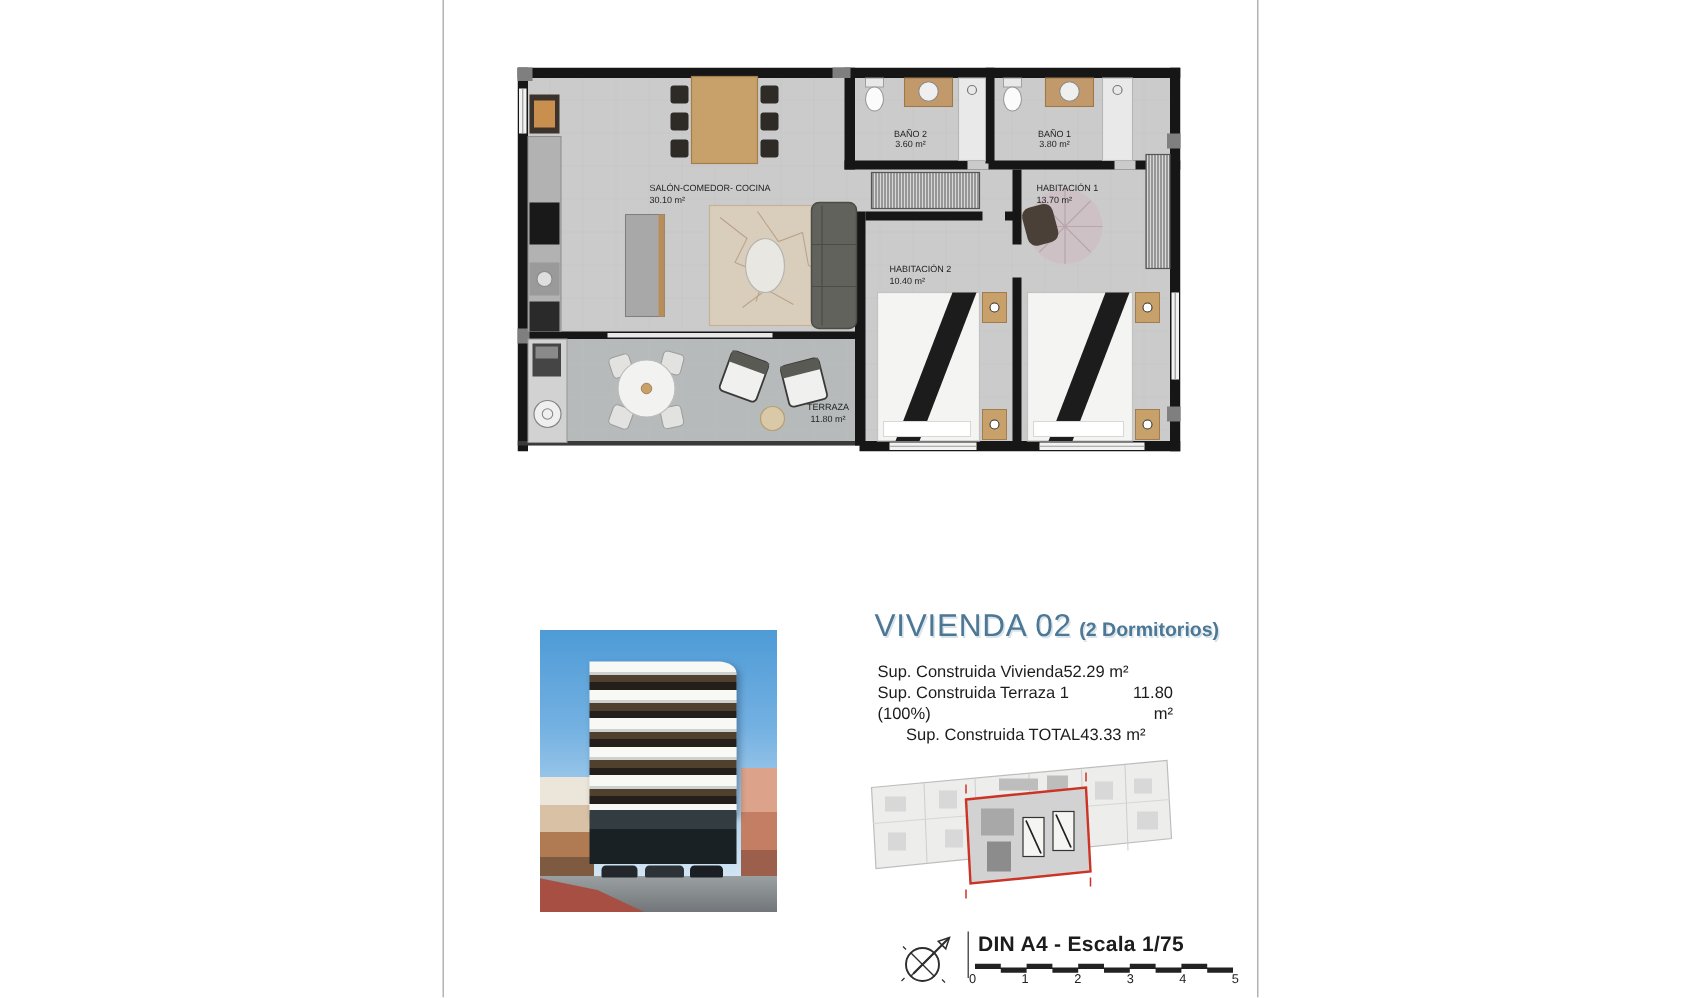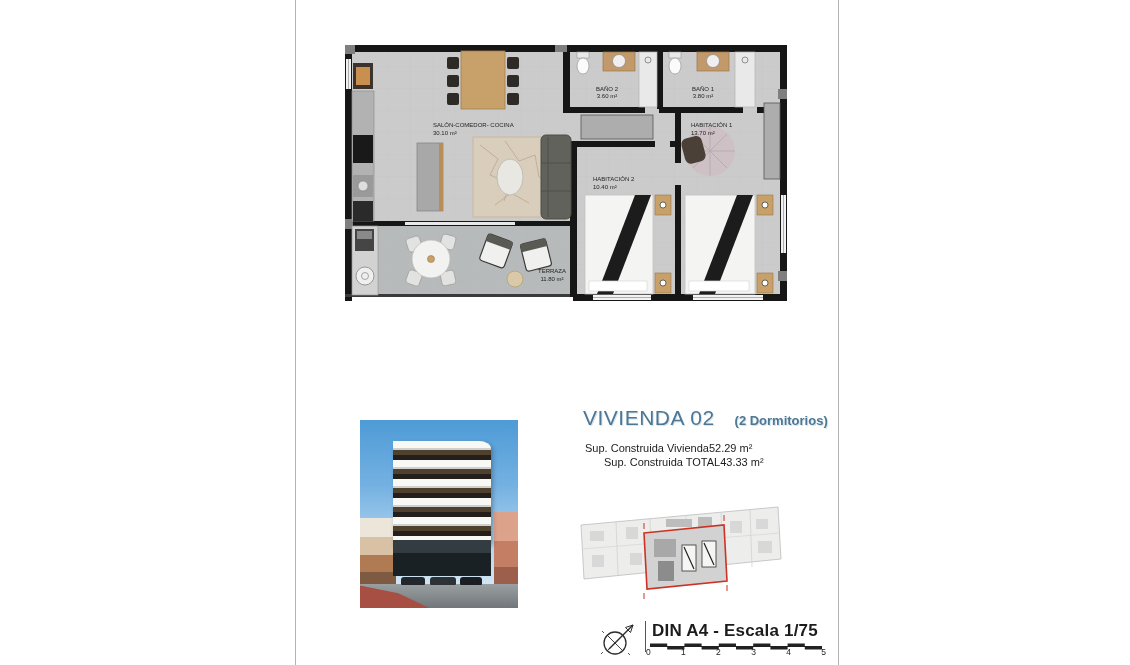--- a/index.html
+++ b/index.html
@@ -34,33 +34,33 @@
     clip-path:polygon(0 0,55% 35%,100% 100%,0 100%);}
   .photo .car{position:absolute;bottom:12%;height:8px;background:#23272b;border-radius:3px 3px 1px 1px;}
   .photo .car.c1{left:26%;width:15%;}
   .photo .car.c2{left:44%;width:17%;background:#2d3237;}
   .photo .car.c3{left:63%;width:14%;background:#1b1f23;}
 
   
   .unit-title{position:absolute;left:583px;top:406px;color:#4c7795;
     text-shadow:1px 1px 0 #d9e3ea;white-space:nowrap;}
   .unit-title .big{font-size:21px;font-weight:normal;letter-spacing:.5px;}
-  .unit-title .small{font-size:13px;font-weight:bold;margin-left:20px;}
+  .unit-title .small{font-size:13px;font-weight:bold;margin-left:5px;}
   .specs{position:absolute;left:585px;top:441px;width:197px;font-size:11px;line-height:14px;}
   .spec-row{display:flex;justify-content:flex-start;}
   .spec-row .val{text-align:right;}
   .spec-row.total{font-weight:normal;margin-left:19px;}
 
   
   .keyplan{position:absolute;left:578px;top:497px;width:206px;height:108px;}
 
   
   .compass{position:absolute;left:597px;top:619px;width:44px;height:40px;}
   .footer-divider{position:absolute;left:645px;top:621px;width:1px;height:31px;background:#555;}
-  .scale-label{position:absolute;left:652px;top:621px;font-size:17px;font-weight:bold;letter-spacing:.2px;}
+  .scale-label{position:absolute;left:652px;top:621px;font-size:14px;font-weight:bold;letter-spacing:.2px;}
   .scale-bar{position:absolute;left:650px;top:637px;}
   .scale-numbers{position:absolute;left:646px;top:647px;width:180px;display:flex;justify-content:space-between;font-size:8.5px;color:#222;}
 </style>
 </head>
 <body>
 
 <div class="page-edge edge-left"></div>
 <div class="page-edge edge-right"></div>
 
 <div class="plan-wrap">
@@ -253,20 +253,24 @@
 
 <div class="unit-title">
   <span class="big">VIVIENDA 02</span><span class="small">(2 Dormitorios)</span>
 </div>
 
 <div class="specs">
   <div class="spec-row">
     <span class="lbl">Sup. Construida Vivienda</span>
     <span class="val">52.29 m²</span>
   </div>
+  <div class="spec-row">
+    <span class="lbl">Sup. Construida Terraza 1 (100%)</span>
+    <span class="val">11.80 m²</span>
+  </div>
   <div class="spec-row total">
     <span class="lbl">Sup. Construida TOTAL</span>
     <span class="val">43.33 m²</span>
   </div>
 </div>
 
 <div class="keyplan">
 <svg width="206" height="108" viewBox="0 0 206 108">
   <polygon points="3,28 200,10 203,62 6,82" fill="#ededec" stroke="#bdbdbd" stroke-width="0.8"></polygon>
   <path d="M38,25 L40,78 M72,22 L74,81 M108,19 L110,84 M143,16 L145,80 M172,13 L174,70" stroke="#cfcfcf" stroke-width="0.7"></path>

